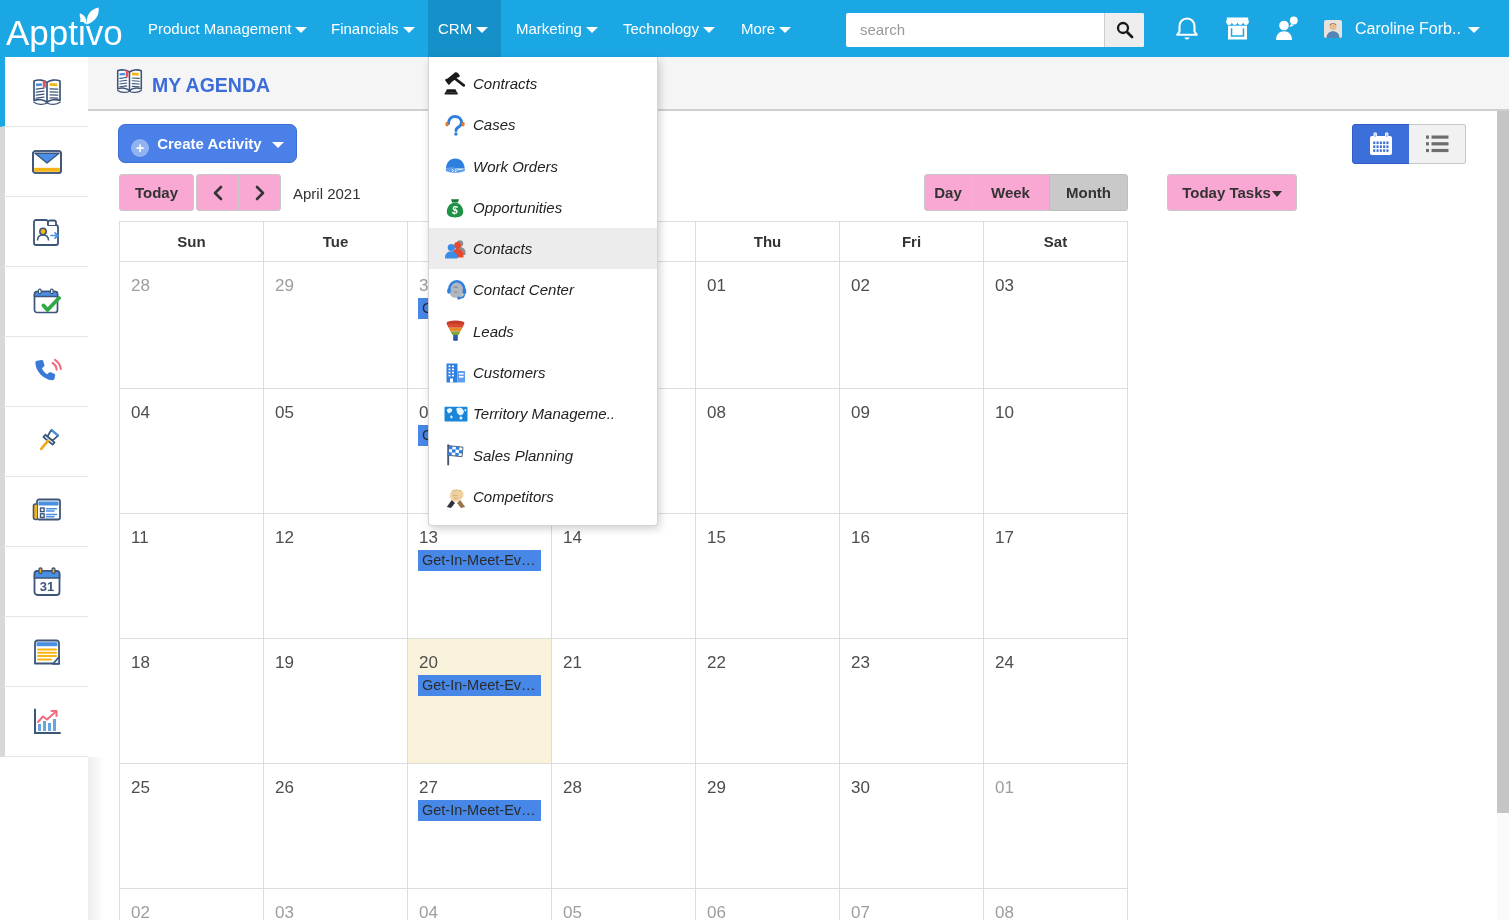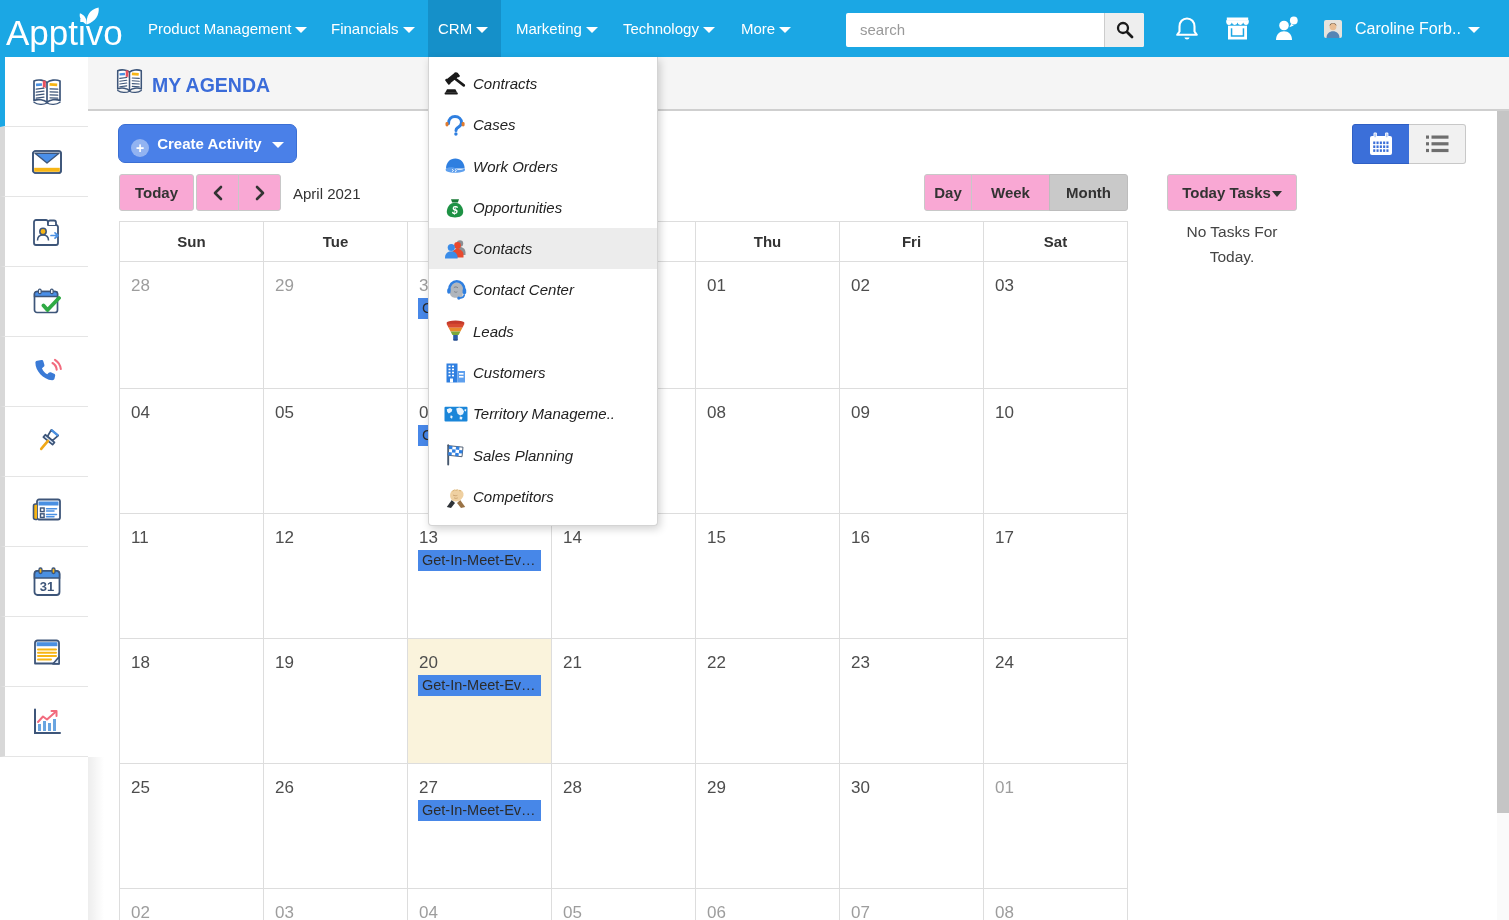--- a/index.html
+++ b/index.html
@@ -428,21 +428,20 @@
         <path d="M9 2 L3 8 L9 14" fill="none" stroke="#333" stroke-width="2.6" stroke-linecap="round" stroke-linejoin="round"></path>
       </svg></div>
 <div class="btn" id="nextbtn"><svg width="12" height="16" viewBox="0 0 12 16" style="margin-top:10px;">
         <path d="M3 2 L9 8 L3 14" fill="none" stroke="#333" stroke-width="2.6" stroke-linecap="round" stroke-linejoin="round"></path>
       </svg></div>
 <div id="monthlabel">April 2021</div>
 <div class="btn" id="daybtn">Day</div>
 <div class="btn" id="weekbtn">Week</div>
 <div class="btn" id="monthbtn">Month</div>
 <div class="btn" id="tasksbtn">Today Tasks<span class="dcaret"></span></div>
-<div id="notasks">No Tasks For<br>Today.</div>
 <div id="calviewbtn">
       <svg width="26" height="24" viewBox="0 0 26 24">
 <path d="M2 6 a2 2 0 0 1 2 -2 L22 4 a2 2 0 0 1 2 2 L24 21 a2 2 0 0 1 -2 2 L4 23 a2 2 0 0 1 -2 -2 Z" fill="#fff"></path>
 <rect x="5.5" y="0.5" width="3.4" height="6.5" rx="1.2" fill="#fff" stroke="#3b6fd9" stroke-width="0"></rect>
 <rect x="17" y="0.5" width="3.4" height="6.5" rx="1.2" fill="#fff"></rect>
 <g fill="#3b6fd9">
 <rect x="6.3" y="1.3" width="1.8" height="4" rx="0.9" opacity="0.35"></rect>
 <rect x="17.8" y="1.3" width="1.8" height="4" rx="0.9" opacity="0.35"></rect>
 </g>
 <g fill="#3b6fd9">

